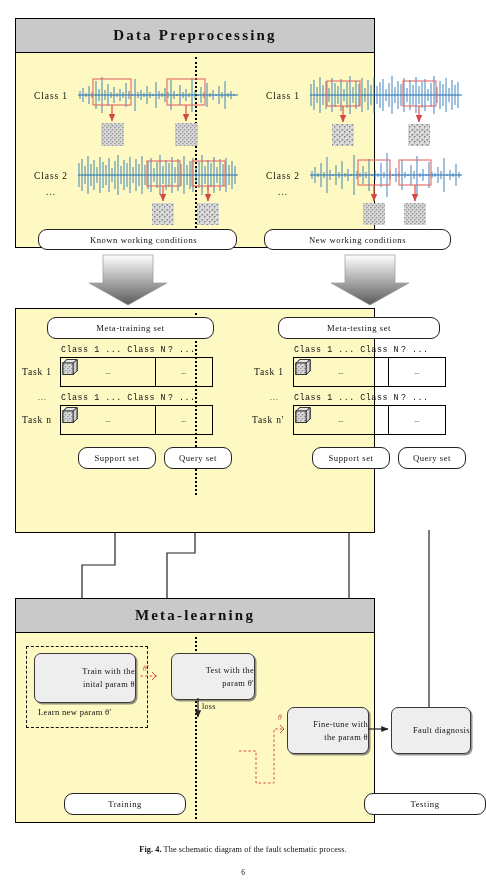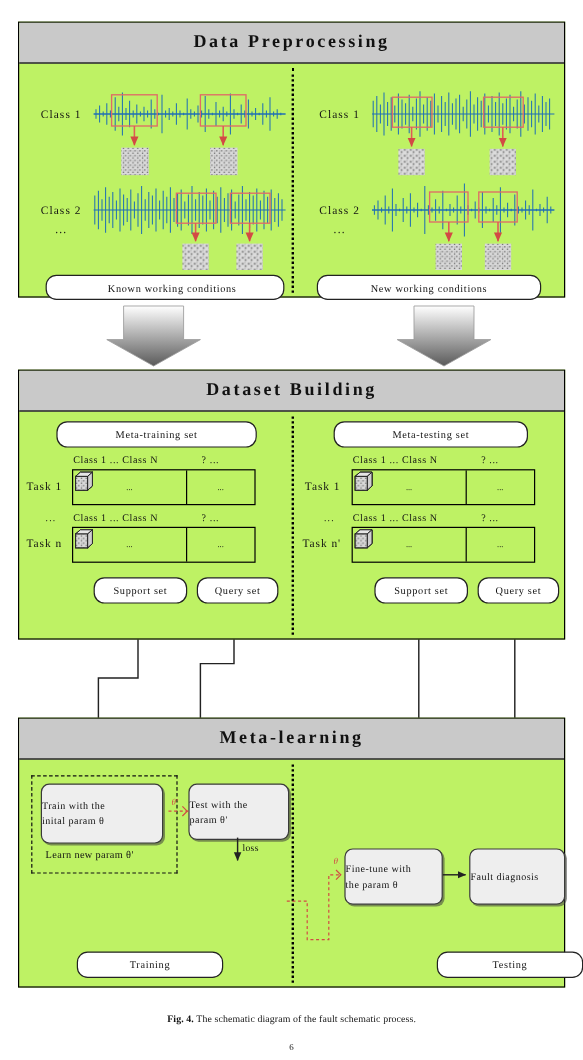--- a/index.html
+++ b/index.html
@@ -1,48 +1,48 @@
 <!DOCTYPE html>
 <html><head>
 <meta charset="utf-8">
 <style>
   html,body{margin:0;padding:0;background:#fff;}
   body{width:486px;height:883px;position:relative;
        font-family:"Liberation Serif","DejaVu Serif",serif;color:#111;}
-  .panel{position:absolute;left:15px;width:456px;border:1.5px solid #000;
-         background:#bef264;box-sizing:border-box;}
+  .panel{position:absolute;left:15px;width:360px;border:1.5px solid #000;
+         background:#fef9c3;box-sizing:border-box;}
   .panel-head{height:33px;background:#c9c9c9;border-bottom:1.5px solid #000;
               display:flex;align-items:center;justify-content:center;}
   .panel-title{font-weight:bold;font-size:15px;letter-spacing:2.2px;}
   .panel-body{position:relative;}
   .vdiv{position:absolute;top:4px;bottom:4px;left:50%;width:0;
         border-left:2.5px dotted #000;}
   .clabel{font-size:9.5px;letter-spacing:.9px;white-space:nowrap;}
   .dots{font-size:9.5px;letter-spacing:1px;}
   
   .pill{border:1.1px solid #222;border-radius:9px;background:#fff;
         display:flex;align-items:center;justify-content:center;
         font-size:8.6px;letter-spacing:.55px;white-space:nowrap;position:absolute;}
   
   .fbox{position:absolute;border:1.3px solid #3a3a3a;border-radius:7px;
         background:#eeeeee;box-shadow:1.5px 1.5px 0 rgba(60,60,60,.55);
-        display:flex;flex-direction:column;align-items:flex-start;
+        display:flex;flex-direction:column;align-items:flex-end;
         justify-content:center;font-size:8.4px;letter-spacing:.4px;
         line-height:13px;text-align:center;}
   .dashgroup{position:absolute;border:1.4px dashed #111;}
   .cap{position:absolute;font-size:8.6px;letter-spacing:.3px;}
   .lbl-small{position:absolute;font-size:8px;letter-spacing:.3px;}
   .redlbl{position:absolute;font-size:7.6px;color:#d24a44;font-style:italic;}
   svg{position:absolute;left:0;top:0;overflow:visible;}
   .tasklbl{position:absolute;font-size:9.5px;letter-spacing:.8px;white-space:nowrap;}
   .tbl{position:absolute;border:1.2px solid #000;display:flex;box-sizing:border-box;}
   .tcell{display:flex;align-items:center;justify-content:center;gap:3px;
          box-sizing:border-box;}
   .tcell.sep{border-right:1.2px solid #000;}
-  .hdrtxt{position:absolute;font-size:8.4px;letter-spacing:.5px;white-space:nowrap;}
+  .hdrtxt{position:absolute;font-size:8.4px;letter-spacing:.5px;white-space:nowrap;font-family:Liberation Mono, monospace;}
   .figcap{position:absolute;left:0;width:486px;text-align:center;
           font-size:8.2px;letter-spacing:.1px;}
   .figcap b{font-weight:bold;}
   .pageno{position:absolute;left:0;width:486px;text-align:center;font-size:7.4px;}
 </style>
 </head>
 <body>
 
 <svg width="486" height="883" style="position:absolute;left:0;top:0;pointer-events:none;z-index:0">
   <defs>
@@ -372,23 +372,20 @@
       <rect x="388" y="150" width="22" height="22" fill="url(#spk)"></rect>
     </svg>
 
     <div class="pill" style="left:248px;top:176px;width:185px;height:19px;">
       <span>New working conditions</span>
     </div>
   </div>
 </div>
 
 <div class="panel" id="sec2" style="top:308px;height:225px;">
-  <div class="panel-head">
-    <span class="panel-title">Dataset Building</span>
-  </div>
   <div class="panel-body" style="height:190px;">
     <div class="vdiv"></div>
 
     <div class="pill" style="left:31px;top:8px;width:165px;height:20px;">
       <span>Meta-training set</span>
     </div>
     <span class="hdrtxt" style="left:45px;top:36px;">Class 1 ... Class N</span>
     <span class="hdrtxt" style="left:152px;top:36px;">? ...</span>
     <span class="tasklbl" style="left:6px;top:58px;">Task 1</span>
     <div class="tbl" style="left:44px;top:48px;width:153px;height:30px;">
@@ -520,21 +517,21 @@
   <div class="panel-body" style="height:190px;">
     <div class="vdiv"></div>
 
     <div class="dashgroup" style="left:10px;top:13px;width:120px;height:80px;"></div>
     <div class="fbox" style="left:18px;top:20px;width:100px;height:48px;">
       <span>Train with the</span>
       <span>inital param θ</span>
     </div>
     <span class="cap" style="left:22px;top:74px;">Learn new param θ'</span>
 
-    <div class="fbox" style="left:141px;top:20px;width:82px;height:45px;">
+    <div class="fbox" style="left:155px;top:20px;width:82px;height:45px;">
       <span>Test with the</span>
       <span>param θ'</span>
     </div>
     <span class="lbl-small" style="left:186px;top:69px;">loss</span>
     <span class="redlbl" style="left:127px;top:31px;">θ'</span>
     <div class="pill" style="left:48px;top:160px;width:120px;height:20px;">
       <span>Training</span>
     </div>
 
     <div class="fbox" style="left:375px;top:74px;width:78px;height:45px;">

